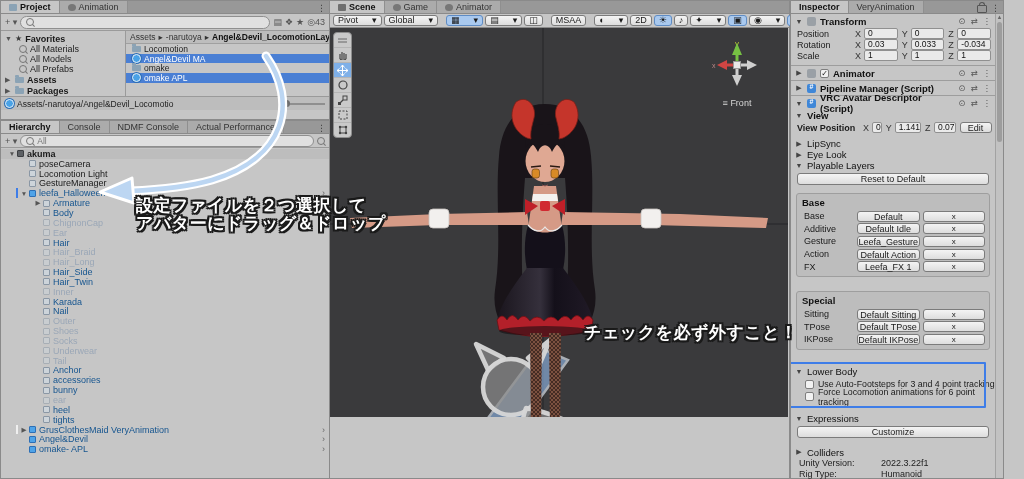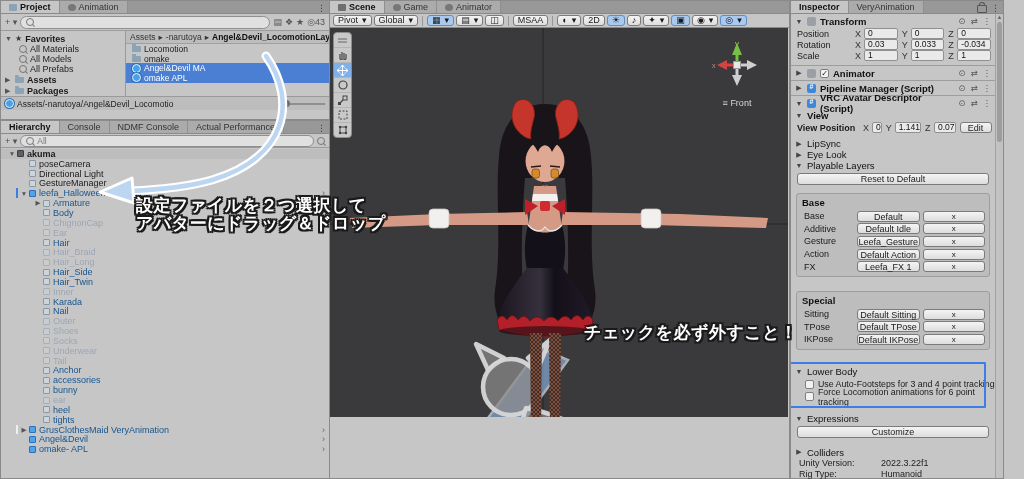--- a/index.html
+++ b/index.html
@@ -68,21 +68,21 @@
   .hicon.prefab{background:#4fa3e8;border-color:#2d6fb5;}
   .hrow.prefab .hname{color:#16558f;}
   .hrow.off .hname{color:#9aa7b7;}
   .hrow.off .hicon{opacity:.5;}
   .hchev{position:absolute;right:4px;color:#666;font-size:9px;}
   .hrow.mark-blue::before{content:"";position:absolute;left:15px;top:0;width:2px;height:100%;background:#3e7de8;}
   .hrow.mark-gray::before{content:"";position:absolute;left:15px;top:0;width:2px;height:100%;background:#efefef;}
   
   #scene{left:330px;top:0;width:460px;height:479px;border-left:none;}
   .stoolbar{height:13px;display:flex;align-items:center;gap:2px;padding:0 3px;border-bottom:1px solid #8a8a8a;background:#c6c6c6;}
-  .stoolbar .btn{height:11px;line-height:9px;padding:4px 4px;display:flex;align-items:center;gap:4px;}
+  .stoolbar .btn{height:11px;line-height:9px;padding:4px 4px;display:flex;align-items:center;gap:14px;}
   .stoolbar .btn.blue{background:#a9c9ef;border-color:#5f8cc4;}
   .stoolbar .sep{width:1px;height:10px;background:#979797;margin:0 2px;}
   .viewport{position:relative;width:458px;height:389px;background:#3a3a3c;overflow:hidden;}
   .toolstrip{position:absolute;left:3px;top:4px;width:17px;background:#c9c9c9;border:1px solid #8d8d8d;border-radius:4px;z-index:5;}
   .tool{height:14px;display:flex;align-items:center;justify-content:center;border-bottom:1px solid #b5b5b5;}
   .tool:last-child{border-bottom:none;}
   .tool.sel{background:#7fb0e8;}
   .tool svg{display:block;}
   .gizmo{position:absolute;right:24px;top:10px;width:54px;text-align:center;z-index:5;}
   .gizmo .glabel{color:#d8d8d8;font-size:9px;margin-top:2px;}
@@ -190,27 +190,27 @@
         <span>Assets</span>
         <span>▸</span>
         <span>-narutoya</span>
         <span>▸</span>
         <span class="last">Angel&amp;Devil_LocomotionLayer</span>
       </div>
       <div class="frow">
           <span class="ficon folder"></span>
           <span>Locomotion</span>
         </div>
+          <div class="frow selected">
+          <span class="ficon prefab"></span>
+          <span>Angel&amp;Devil MA</span>
+        </div>
           <div class="frow">
           <span class="ficon folder"></span>
           <span>omake</span>
-        </div>
-          <div class="frow selected">
-          <span class="ficon prefab"></span>
-          <span>Angel&amp;Devil MA</span>
         </div>
           <div class="frow selected">
           <span class="ficon prefab"></span>
           <span>omake APL</span>
         </div>
     </div>
     <div class="pfooter">
       <span class="ficon prefab"></span>
       <span>Assets/-narutoya/Angel&amp;Devil_Locomotio</span>
       <span class="slider"></span>
@@ -251,21 +251,21 @@
       </div>
         <div class="hrow lvl1">
         <span class="harrow"></span>
         <span class="hicon cube"></span>
         <span class="hname">poseCamera</span>
         <span class="hchev"></span>
       </div>
         <div class="hrow lvl1">
         <span class="harrow"></span>
         <span class="hicon cube"></span>
-        <span class="hname">Directional Light</span>
+        <span class="hname">Locomotion Light</span>
         <span class="hchev"></span>
       </div>
         <div class="hrow lvl1">
         <span class="harrow"></span>
         <span class="hicon cube"></span>
         <span class="hname">GestureManager</span>
         <span class="hchev"></span>
       </div>
         <div class="hrow lvl1 prefab mark-blue">
         <span class="harrow">▼</span>

